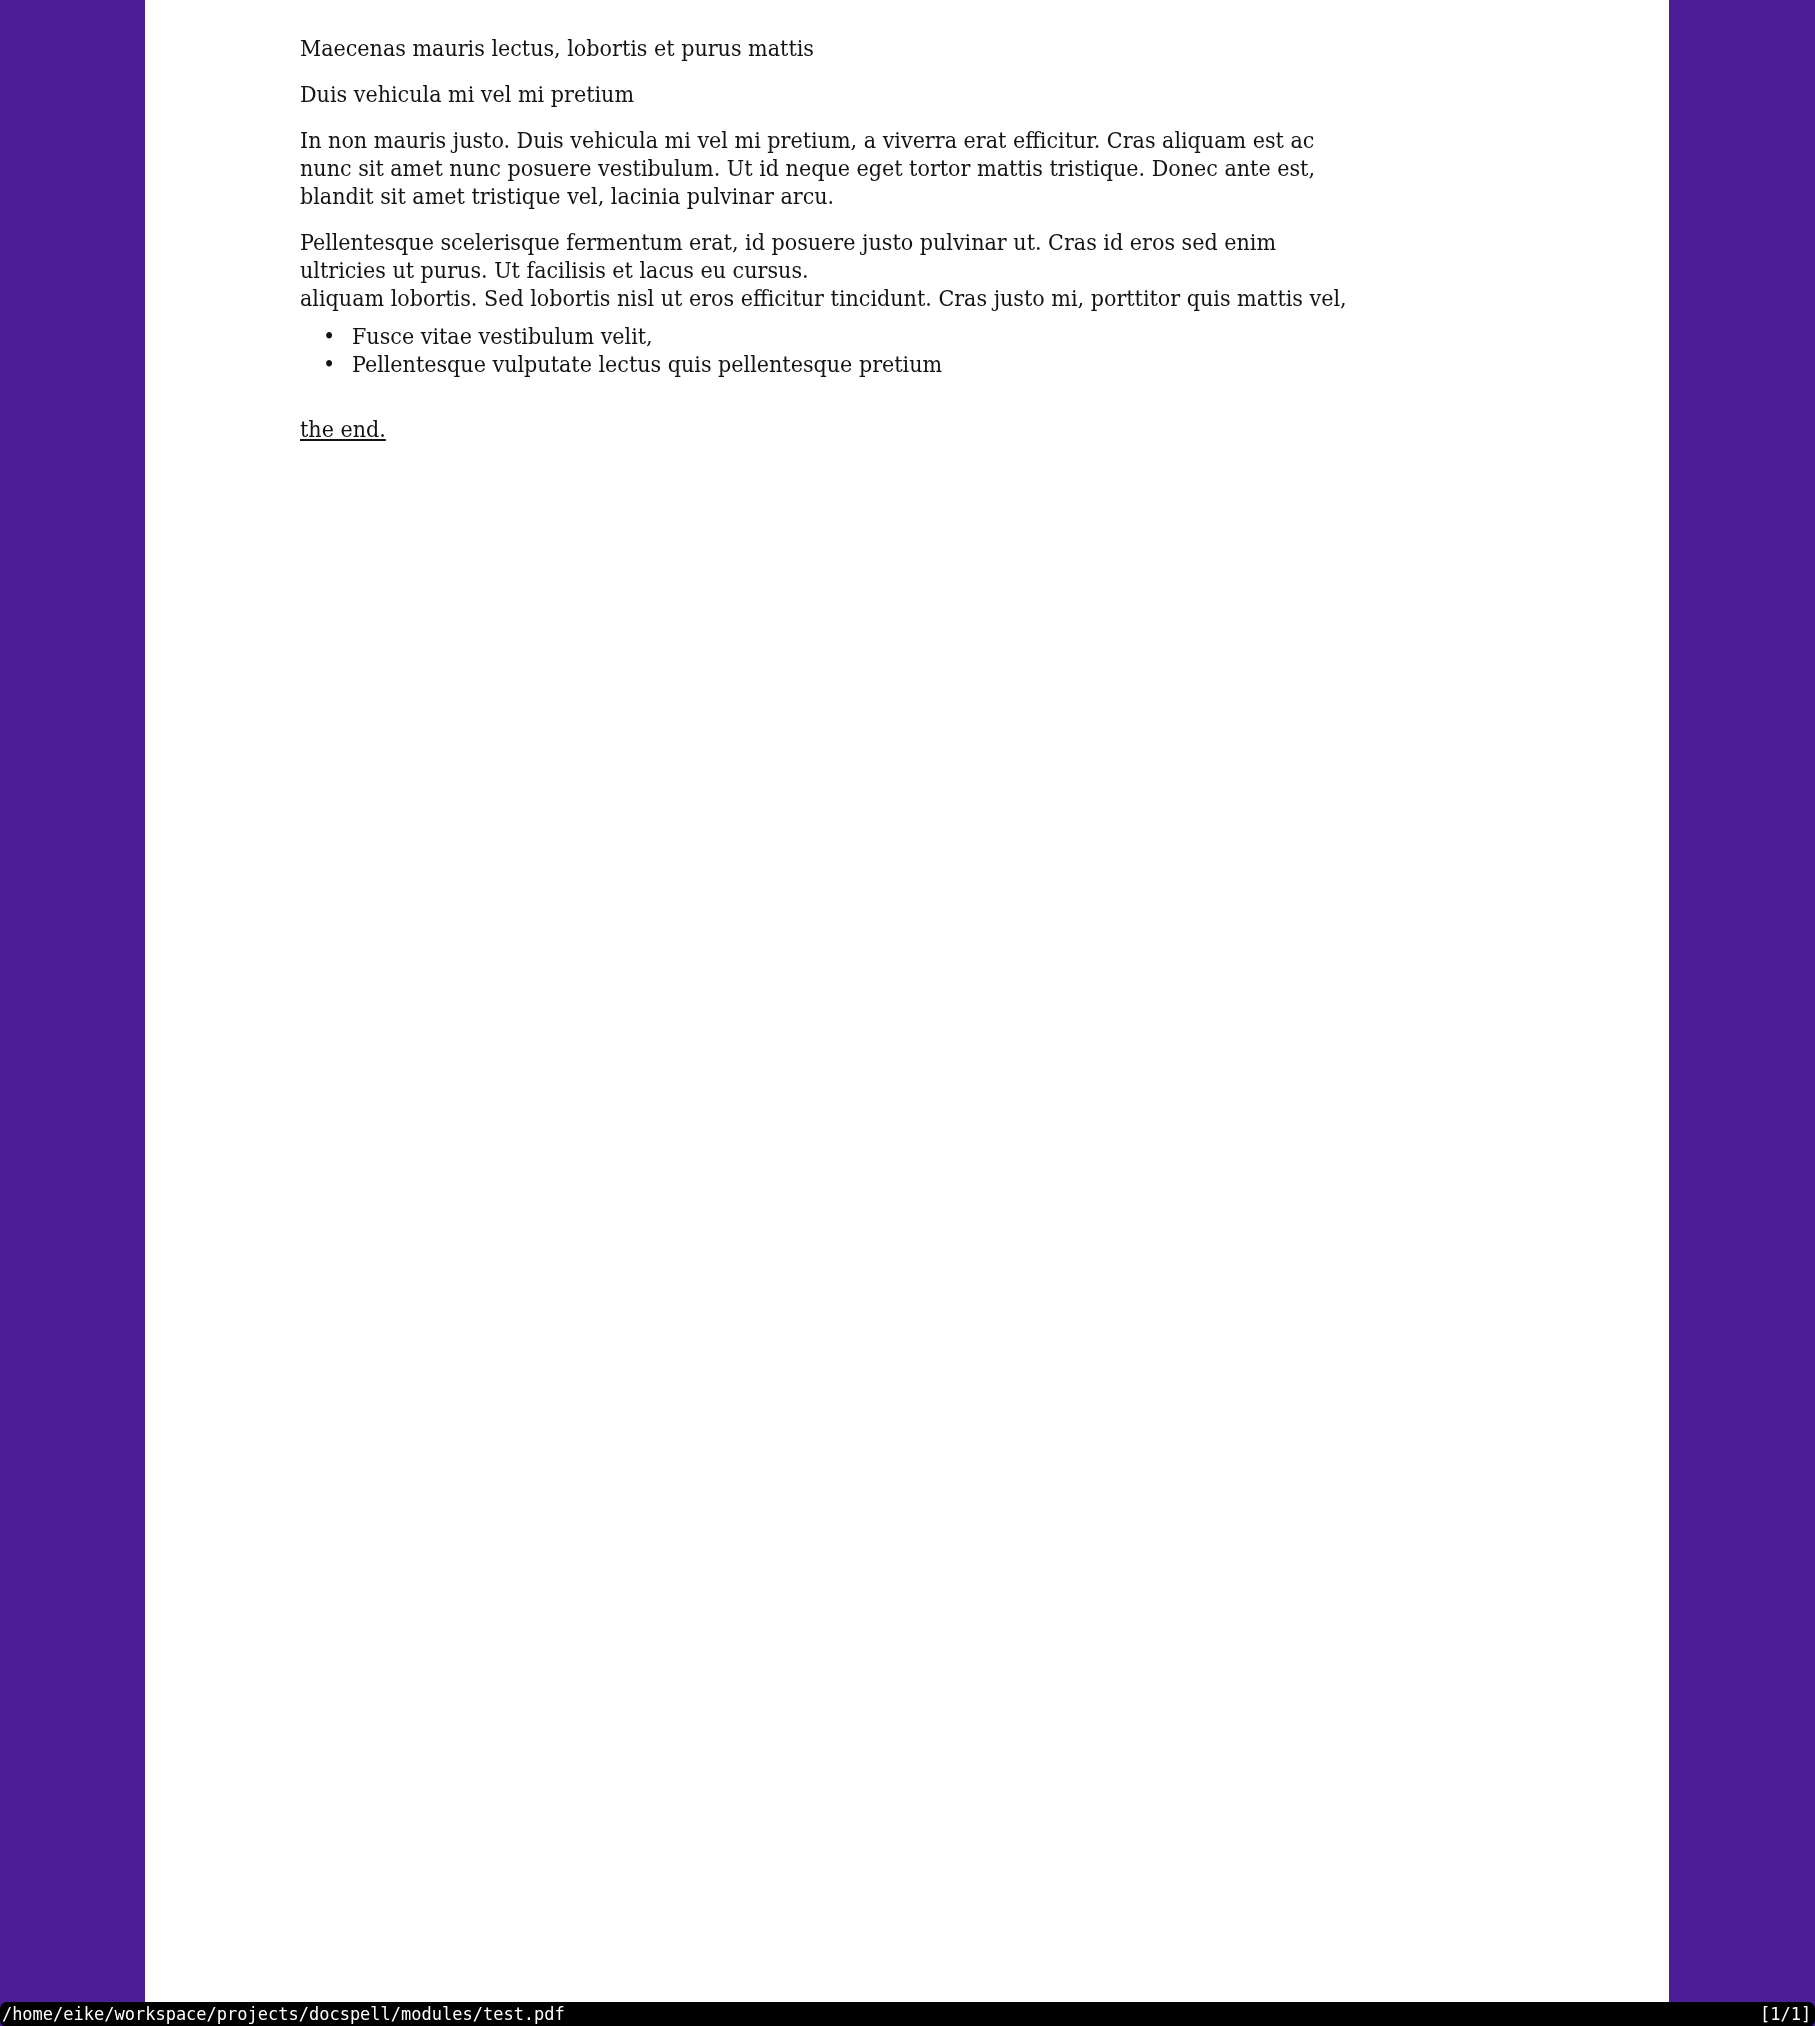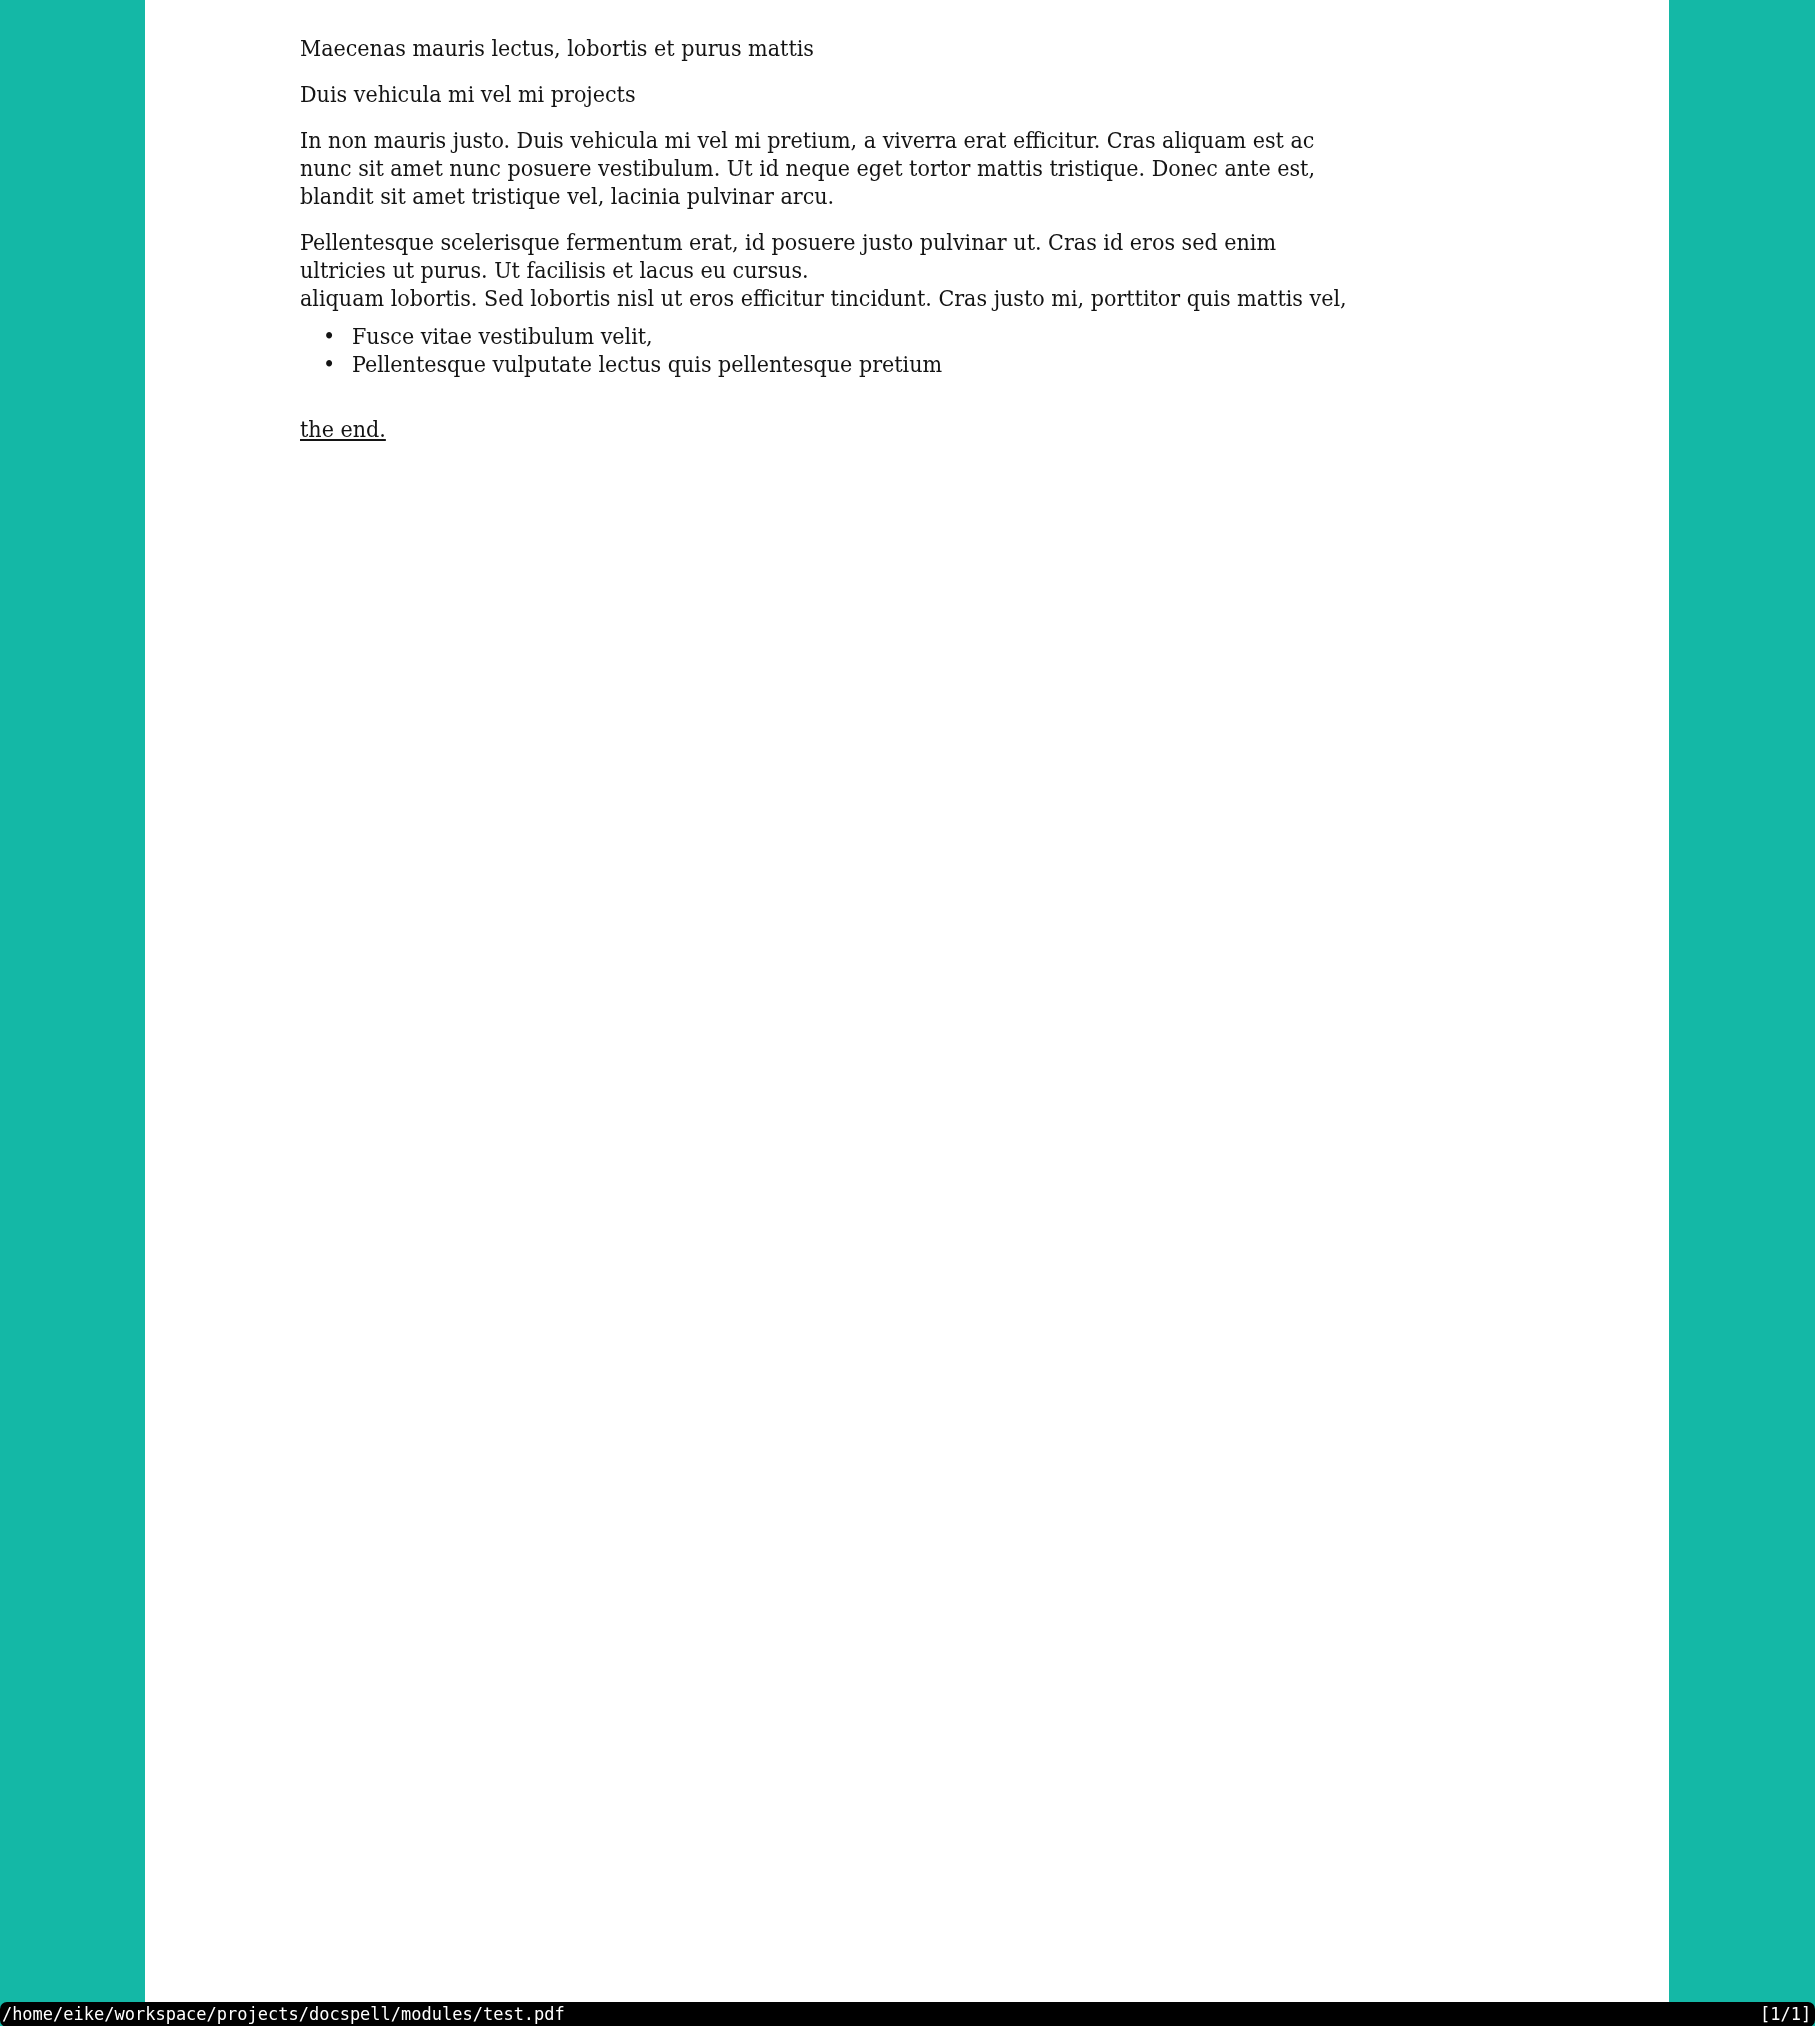--- a/index.html
+++ b/index.html
@@ -8,21 +8,21 @@
     width: 1815px;
     height: 2026px;
     overflow: hidden;
     background: #000000;
     font-family: "DejaVu Serif", serif;
   }
   .viewer {
     position: relative;
     width: 1815px;
     height: 2026px;
-    background: #14b8a6;
+    background: #4c1d95;
   }
   .page {
     position: absolute;
     left: 145px;
     top: 0;
     width: 1524px;
     height: 2002px;
     background: #ffffff;
     box-sizing: border-box;
     padding: 34px 0 0 155px;
@@ -80,21 +80,21 @@
 <div class="viewer">
 
   <div class="page">
     <div class="doc">
 
       <div class="para">
         <div class="line">Maecenas mauris lectus, lobortis et purus mattis</div>
       </div>
 
       <div class="para">
-        <div class="line">Duis vehicula mi vel mi projects</div>
+        <div class="line">Duis vehicula mi vel mi pretium</div>
       </div>
 
       <div class="para">
         <div class="line">In non mauris justo. Duis vehicula mi vel mi pretium, a viverra erat efficitur. Cras aliquam est ac</div>
         <div class="line">nunc sit amet nunc posuere vestibulum. Ut id neque eget tortor mattis tristique. Donec ante est,</div>
         <div class="line">blandit sit amet tristique vel, lacinia pulvinar arcu.</div>
       </div>
 
       <div class="para">
         <div class="line">Pellentesque scelerisque fermentum erat, id posuere justo pulvinar ut. Cras id eros sed enim</div>

